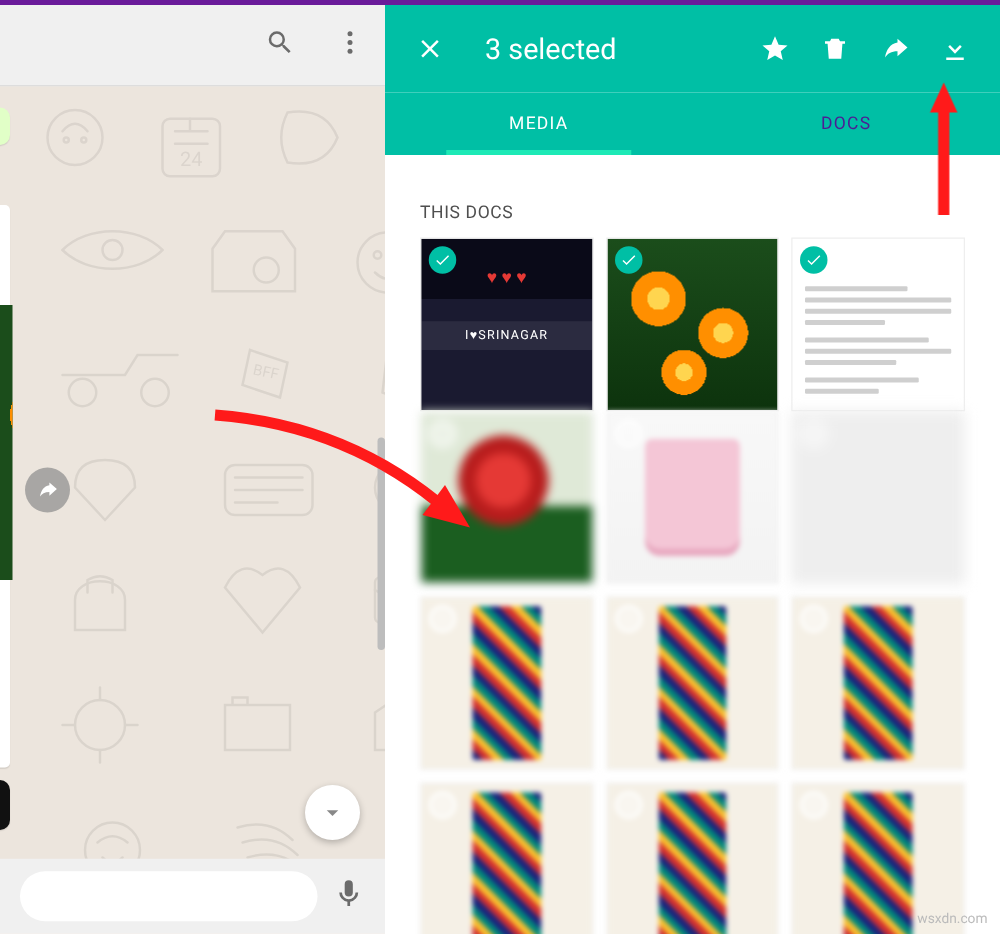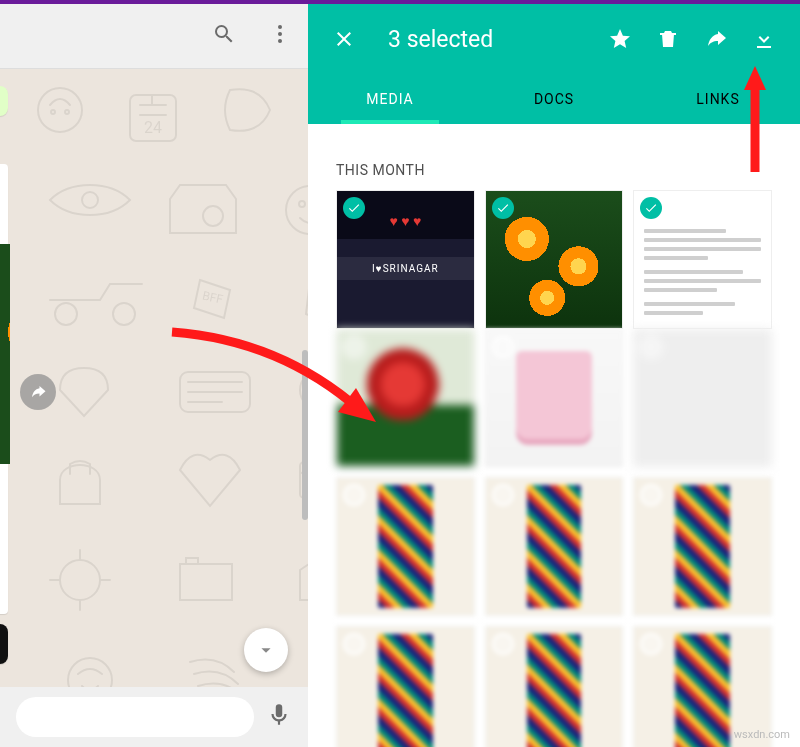--- a/index.html
+++ b/index.html
@@ -29,21 +29,21 @@
     .mic svg { fill: #6b6b6b; width: 26px; height: 26px; }
     .scrollbar-stub { position: absolute; right: 0; top: 280px; width: 6px; height: 170px; background: #bdbdbd; border-radius: 3px; }
     
     
     .media-panel { flex: 1; height: 100%; display: flex; flex-direction: column; background: #fff; }
     .sel-header { background: #00bfa5; color: #fff; height: 70px; display: flex; align-items: center; padding: 0 24px; gap: 24px; }
     .sel-header .close { margin-right: 8px; }
     .sel-header .title { flex: 1; font-size: 23px; }
     .sel-header .act svg { fill: #fff; width: 24px; height: 24px; display:block; }
     .tabs { background: #00bfa5; display: flex; height: 50px; }
-    .tab { flex: 1; display: flex; align-items: center; justify-content: center; color: #000000; font-size: 14px; letter-spacing: 1px; position: relative; }
+    .tab { flex: 1; display: flex; align-items: center; justify-content: center; color: #4c1d95; font-size: 14px; letter-spacing: 1px; position: relative; }
     .tab.active { color: #fff; }
     .tab.active::after { content: ""; position: absolute; bottom: 0; left: 20%; width: 60%; height: 4px; background: #1de9b6; }
     .media-body { flex: 1; overflow-y: auto; padding: 28px; background: #fff; }
     .section-title { color: #4f4f4f; font-size: 14px; letter-spacing: 0.5px; margin: 24px 0 12px; }
     .section-title:first-child { margin-top: 10px; }
     .grid { display: grid; grid-template-columns: repeat(3, 1fr); gap: 10px; }
     .thumb { aspect-ratio: 1; background: #eee; position: relative; border: 1px solid #eee; overflow: hidden; }
     .check { position: absolute; top: 6px; left: 6px; width: 22px; height: 22px; border-radius: 50%; display: flex; align-items: center; justify-content: center; }
     .check.on { background: #00bfa5; }
     .check.on svg { fill: #fff; width: 14px; height: 14px; }
@@ -196,26 +196,23 @@
           </svg>
       </span>
     </div>
     <div class="tabs">
       <div class="tab active">
           <span>MEDIA</span>
         </div>
       <div class="tab">
           <span>DOCS</span>
         </div>
-      <div class="tab">
-          <span>LINKS</span>
-        </div>
     </div>
     <div class="media-body">
-      <div class="section-title">THIS MONTH</div>
+      <div class="section-title">THIS DOCS</div>
       <div class="grid">
         <div class="thumb t-srinagar">
           <div class="check on">
               <svg viewBox="0 0 24 24">
                 <path d="M9 16.2 4.8 12l-1.4 1.4L9 19 21 7l-1.4-1.4z"></path>
               </svg>
             </div>
         </div>
         <div class="thumb t-flowers">
           <div class="check on">

